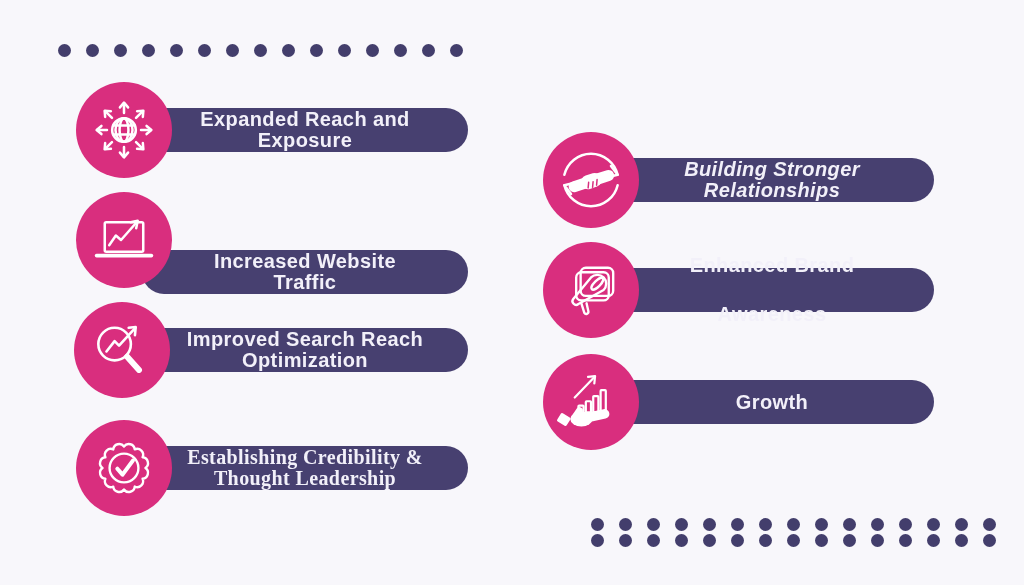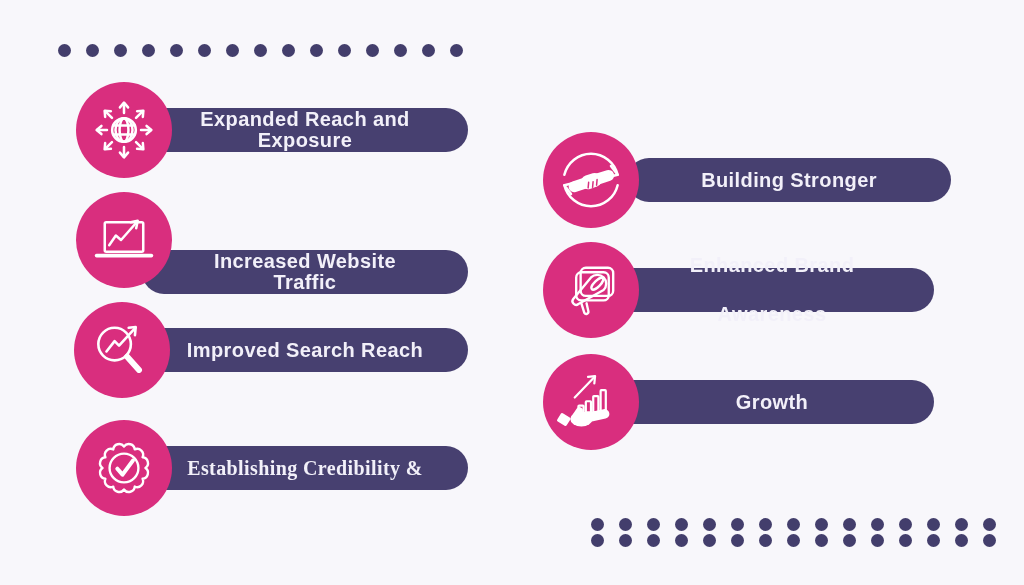--- a/index.html
+++ b/index.html
@@ -96,54 +96,57 @@
           <polyline points="30,57 39,44 46,50 68,25"></polyline>
           <polyline points="59,26 68.5,24 66.5,34"></polyline>
         </g>
       </svg>
     </div>
   </div>
 
   <div>
     <div class="pill" style="left:142px;top:328px;width:326px;">
       <span class="line">Improved Search Reach</span>
+      <span class="line">Optimization</span>
     </div>
     <div class="circle" style="left:74px;top:302px;">
       <svg viewBox="0 0 100 100">
         <g stroke="#fff" stroke-width="3.5" fill="none" stroke-linecap="round" stroke-linejoin="round">
           <circle cx="40" cy="42" r="22"></circle>
           <line x1="57" y1="59" x2="73" y2="77" stroke-width="8"></line>
           <polyline points="29,52 40,38 46,44 68,20"></polyline>
           <polyline points="59,20 68.5,19 67.5,30"></polyline>
         </g>
       </svg>
     </div>
   </div>
 
   <div>
     <div class="pill" style="left:142px;top:446px;width:326px;font-family:Liberation Serif, serif;">
       <span class="line">Establishing Credibility &amp;</span>
+      <span class="line">Thought Leadership</span>
     </div>
     <div class="circle" style="left:76px;top:420px;">
       <svg viewBox="0 0 100 100">
         <g stroke="#fff" stroke-width="3.2" fill="none" stroke-linecap="round" stroke-linejoin="round">
           <path d="M79,50 A8 8 0 0 1 75.1,64.5 A8 8 0 0 1 64.5,75.1 A8 8 0 0 1 50,79
                    A8 8 0 0 1 35.5,75.1 A8 8 0 0 1 24.9,64.5 A8 8 0 0 1 21,50
                    A8 8 0 0 1 24.9,35.5 A8 8 0 0 1 35.5,24.9 A8 8 0 0 1 50,21
                    A8 8 0 0 1 64.5,24.9 A8 8 0 0 1 75.1,35.5 A8 8 0 0 1 79,50 Z"></path>
           <circle cx="50" cy="50" r="19.5"></circle>
           <polyline points="41,51 48,59 62,40" stroke-width="5.5"></polyline>
         </g>
       </svg>
     </div>
   </div>
 
   <div>
-    <div class="pill" style="left:627px;top:158px;width:324px;">
+    <div class="pill" style="left:610px;top:158px;width:324px;font-style:italic;">
       <span class="line">Building Stronger</span>
+      <span class="line">Relationships</span>
     </div>
     <div class="circle" style="left:543px;top:132px;">
       <svg viewBox="0 0 100 100">
         <g stroke="#fff" stroke-width="3.4" fill="none" stroke-linecap="round" stroke-linejoin="round">
           <path d="M14,43 A37 37 0 0 1 86,43"></path>
           <polyline points="77,31 86,43 73.5,46"></polyline>
           <path d="M86,57 A37 37 0 0 1 14,57"></path>
           <polyline points="23,69 14,57 26.5,54"></polyline>
         </g>
         <g transform="rotate(-18 50 50)" fill="#fff">

